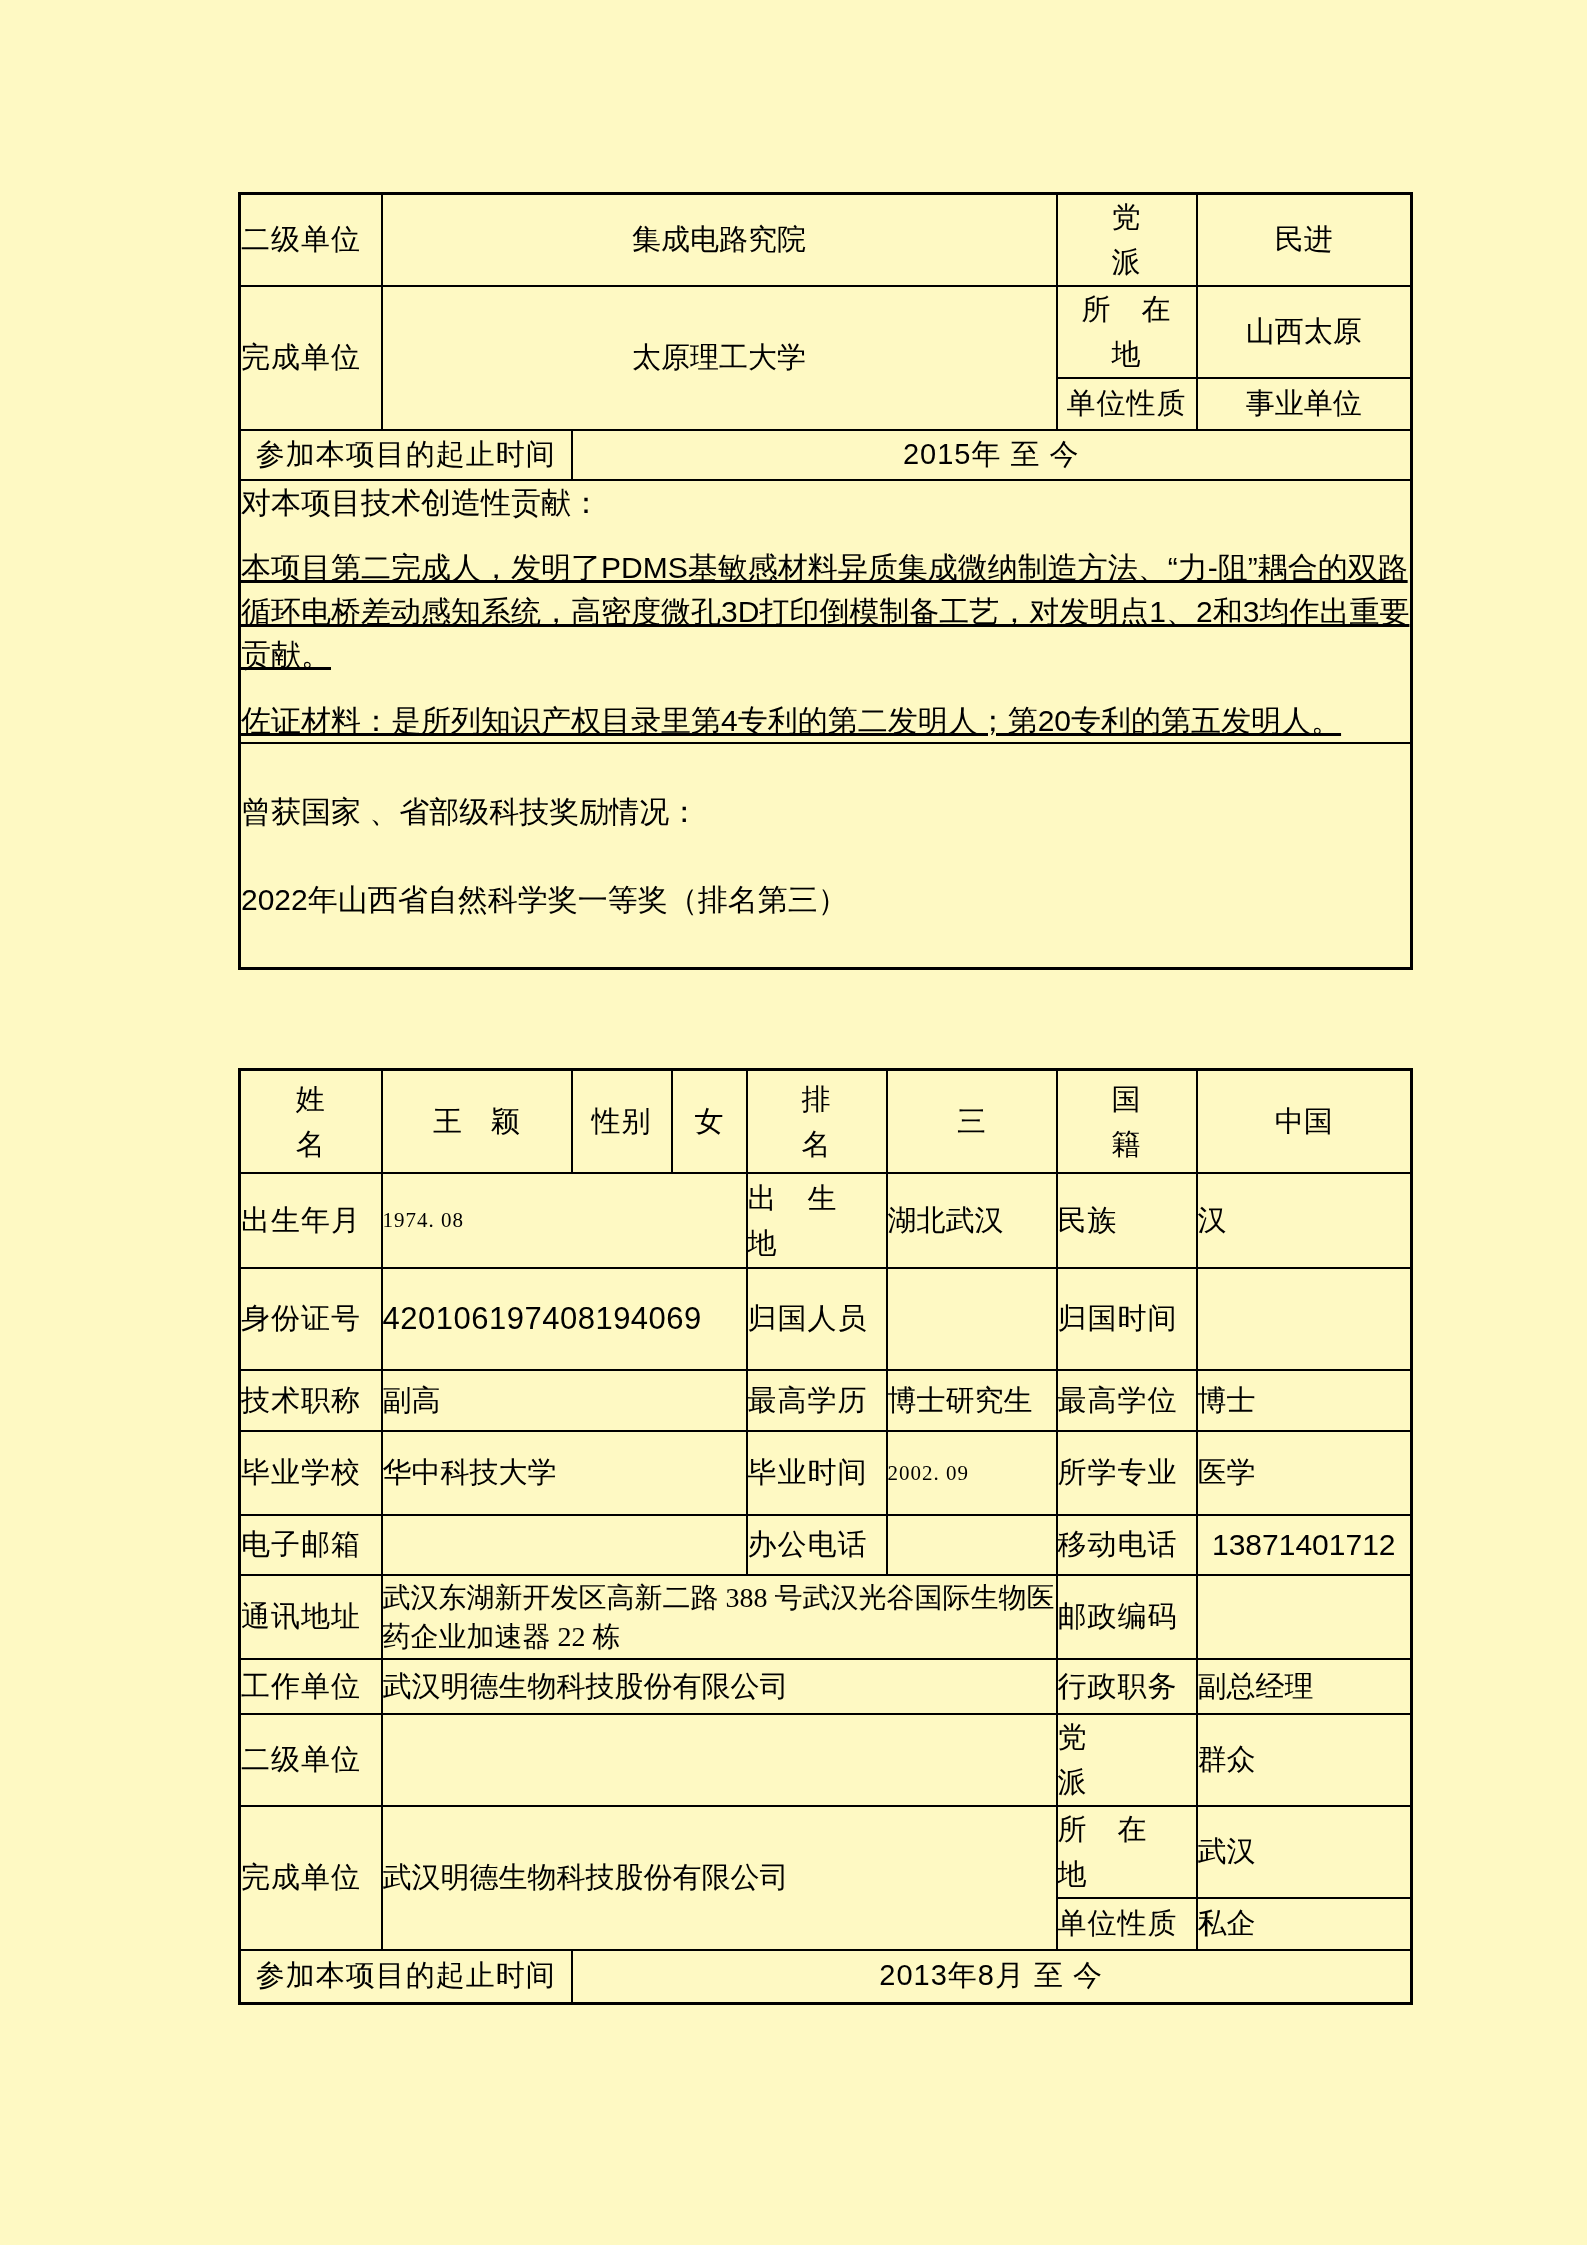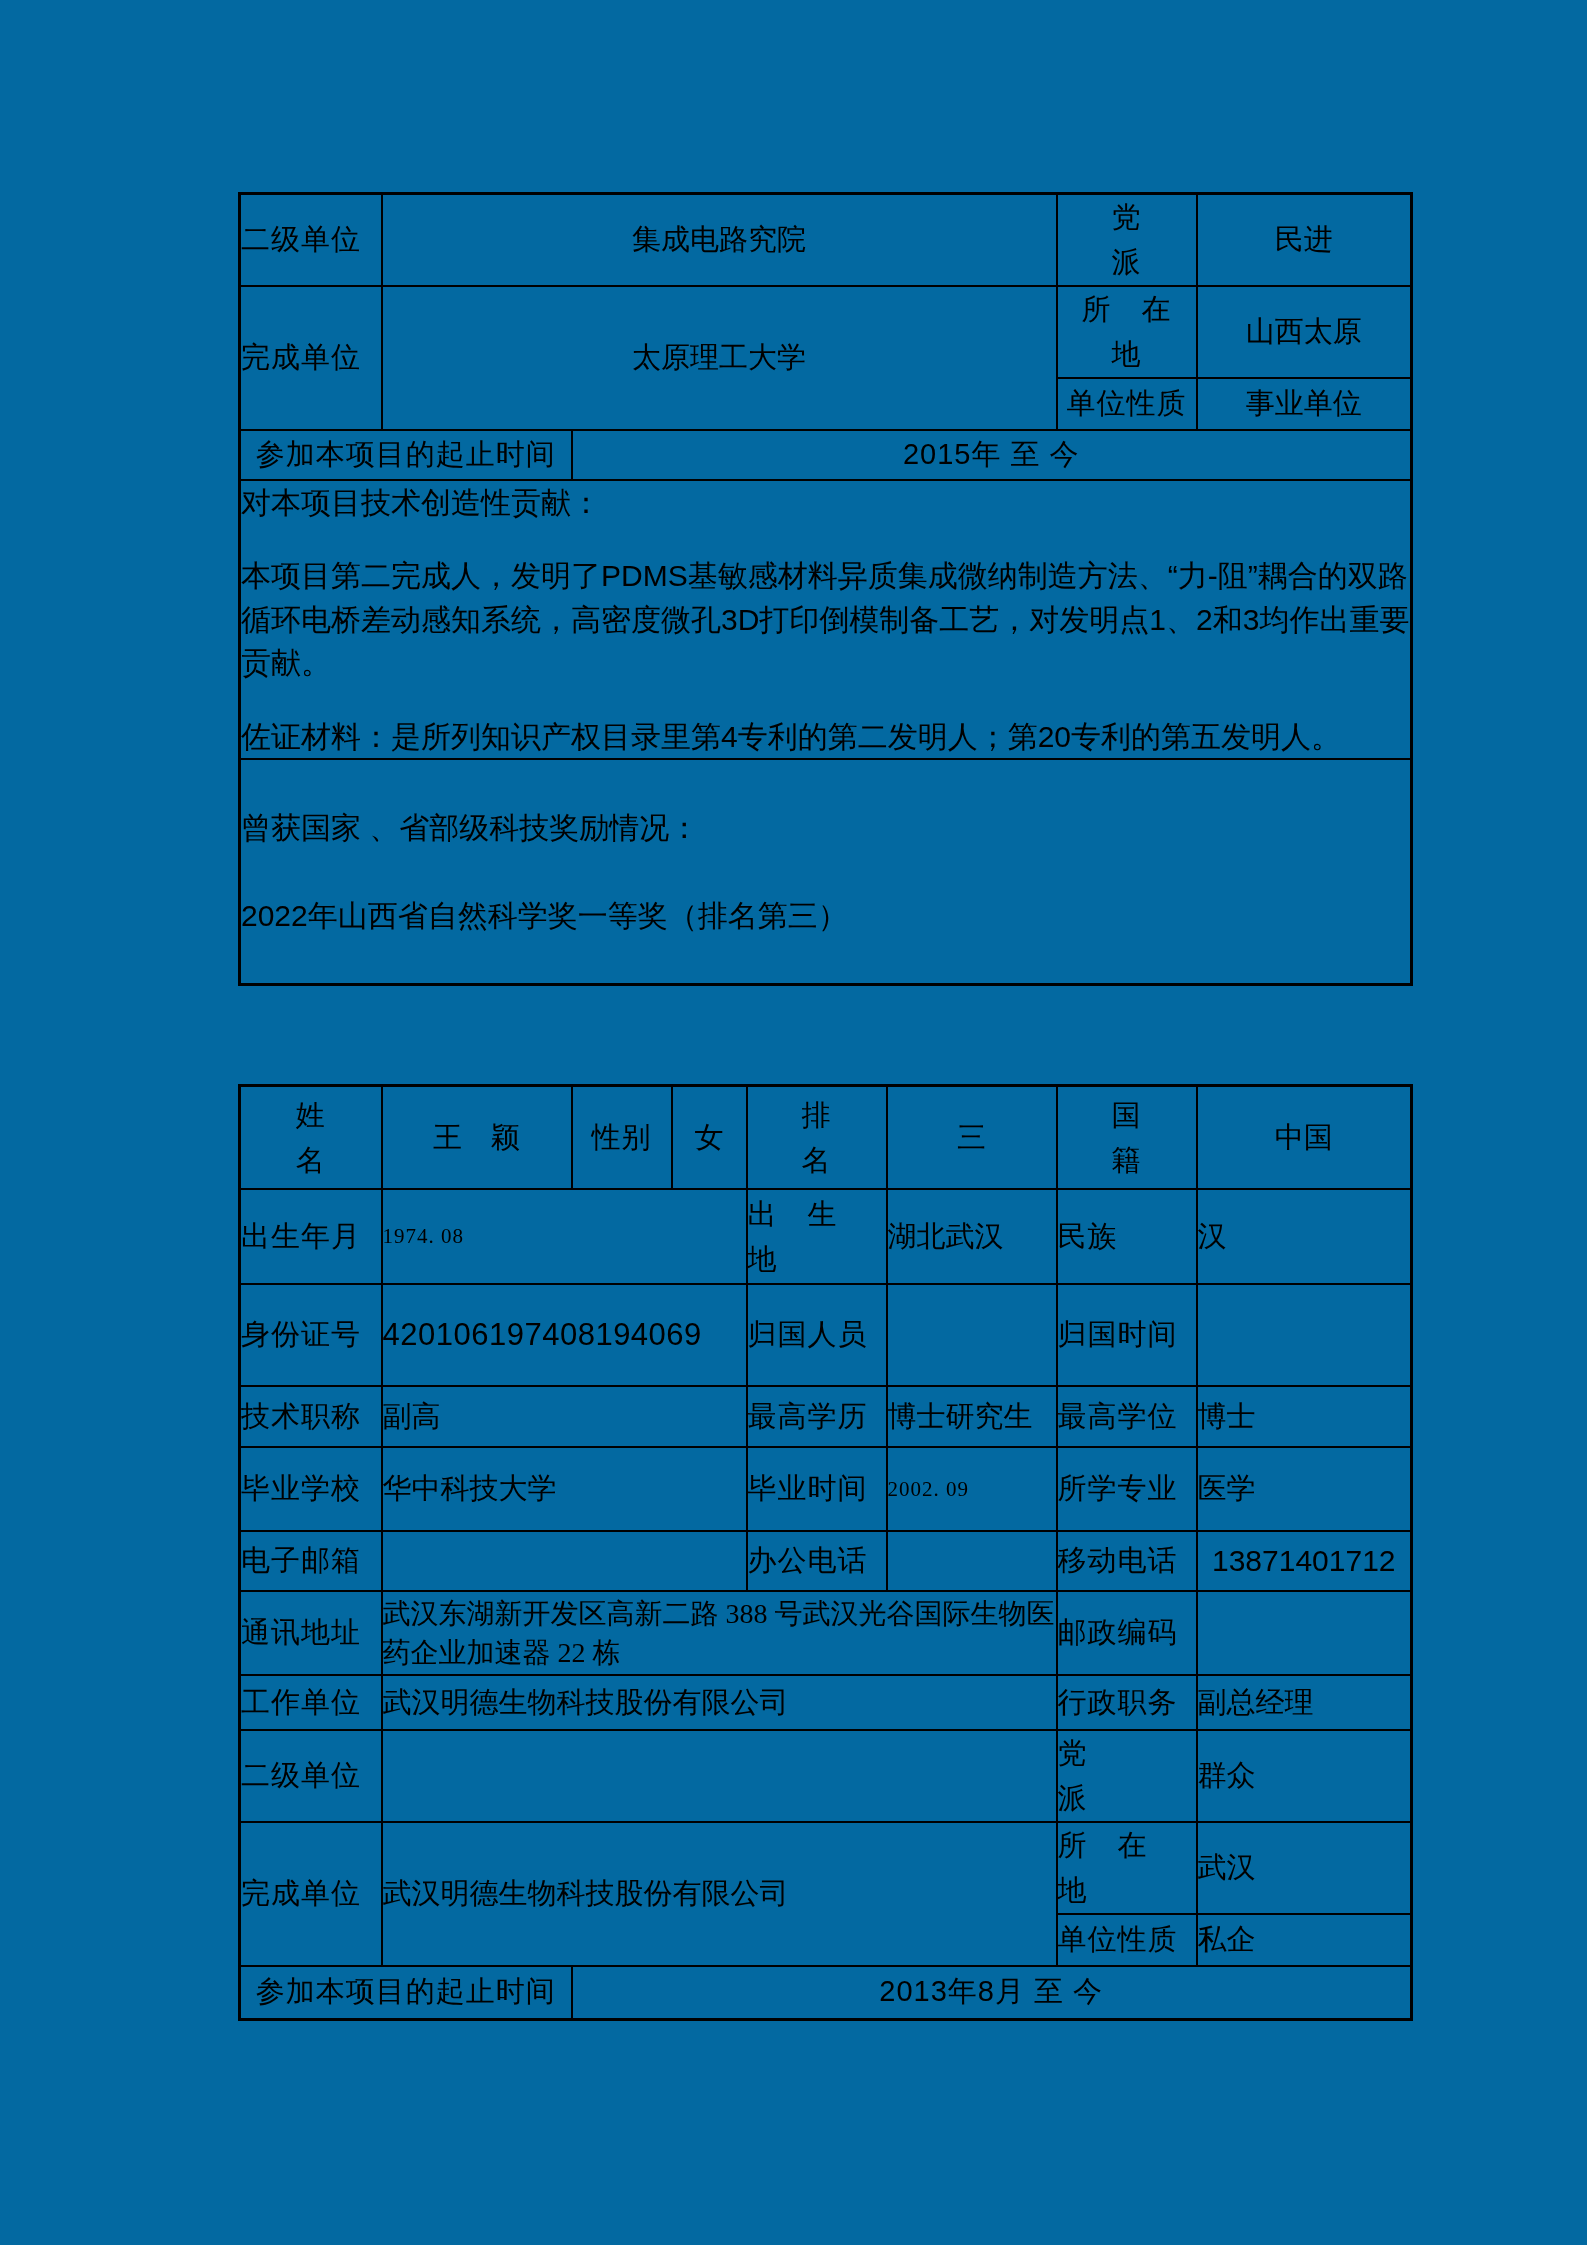--- a/index.html
+++ b/index.html
@@ -1,20 +1,20 @@
 <!DOCTYPE html>
 <html><head>
 <meta charset="utf-8">
 <style>
   html, body { margin:0; padding:0; background:#ffffff; }
   .page {
     position: relative;
     width: 1587px;
     height: 2245px;
-    background: #0369a1;
+    background: #fef9c3;
     font-family: "Liberation Sans", "DejaVu Sans", sans-serif;
     color: #000000;
   }
   .doc {
     position: absolute;
     left: 238px;
     top: 192px;
     width: 1172px;
   }
   table.grid {
@@ -46,21 +46,21 @@
              vertical-align: top; text-align: left; padding: 2px 0 0 5px; letter-spacing: 0.5px; }
   .phone   { font-size: 30px; font-family: "Liberation Sans", "DejaVu Sans", sans-serif;
              vertical-align: top; text-align: center; padding: 2px 0 0 4px; }
   .addr    { font-size: 28px; line-height: 1.4; padding: 4px 6px 4px 8px; text-align: left; }
 
   .pre { white-space: pre-line; line-height: 1.55; }
 
   
   .block { vertical-align: top; text-align: left; padding: 16px 16px 0 14px; }
   .block .bt   { font-size: 30px; line-height: 1.45; }
-  .block .gap  { margin-top: 30px; }
+  .block .gap  { margin-top: 22px; text-decoration: underline; }
   .block .gap2 { margin-top: 44px; }
 
   .ctr { text-align: center; }
 </style>
 </head>
 <body>
 
 <div class="page">
   <div class="doc">
 

